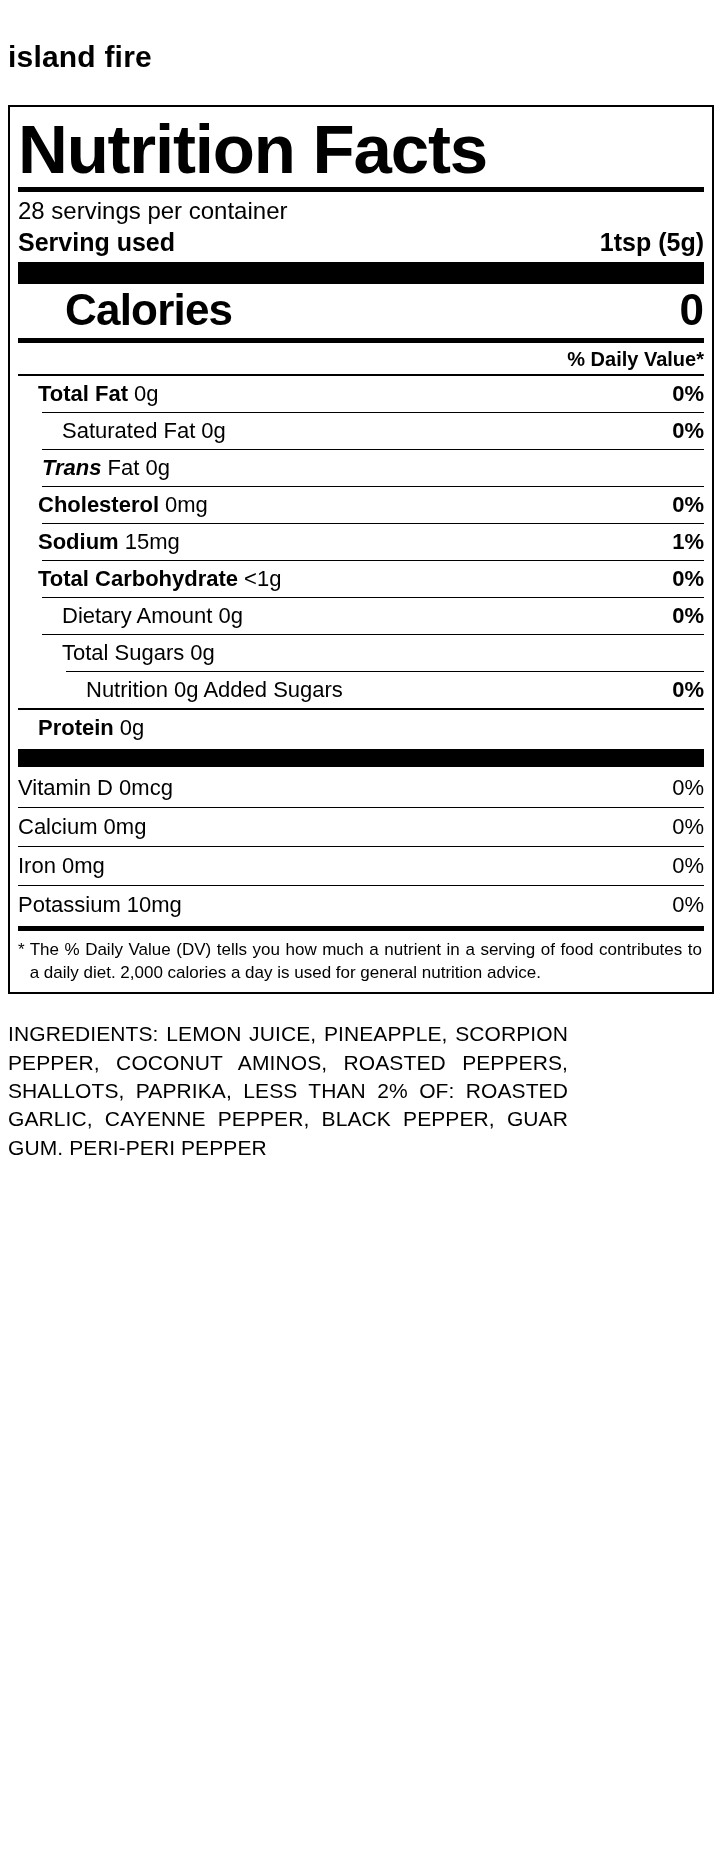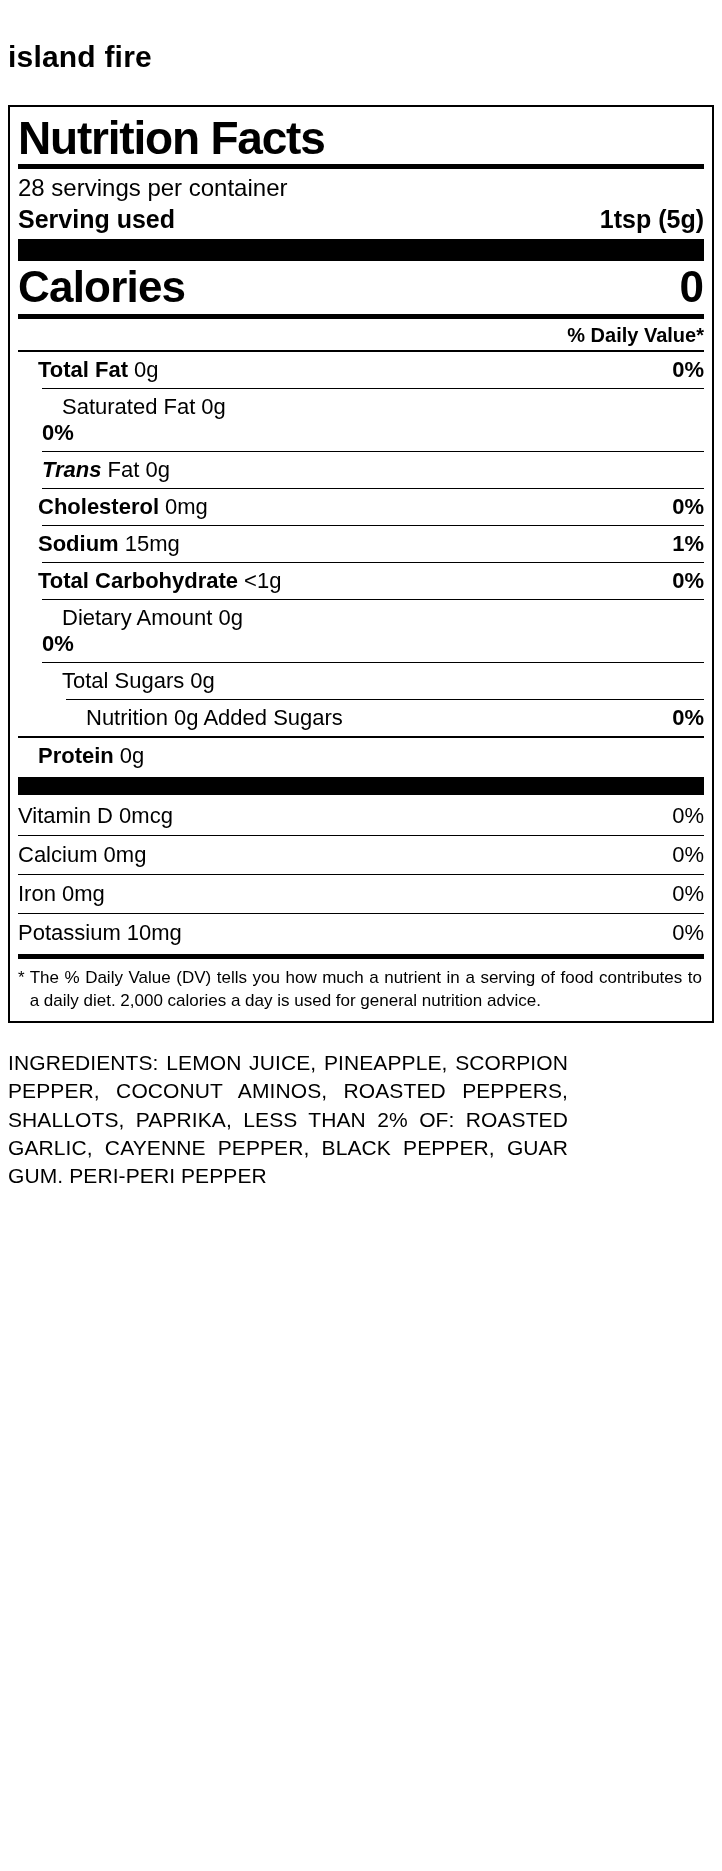--- a/index.html
+++ b/index.html
@@ -30,21 +30,21 @@
   
   .panel {
     border: 2px solid #000;
     box-sizing: border-box;
     width: 706px;
     margin: 0 8px;
     padding: 4px 8px 6px 8px;
     background: #fff;
   }
   .nf-title {
-    font-size: 46px;
+    font-size: 69px;
     font-weight: bold;
     line-height: 1.02;
     letter-spacing: -1.2px;
     text-align: left;
     margin: 4px 0 2px 0;
   }
   .rule-med {
     border-bottom: 5px solid #000;
     margin: 2px 0;
   }
@@ -91,20 +91,21 @@
     display: flex;
     justify-content: space-between;
     align-items: flex-end;
     padding: 0 0 2px 0;
   }
   .cal-label {
     font-size: 44px;
     font-weight: bold;
     letter-spacing: -0.8px;
     line-height: 1.05;
+    margin-left: 47px;
   }
   .cal-value {
     font-size: 44px;
     font-weight: bold;
     line-height: 1.05;
   }
   .dv-head {
     font-size: 20px;
     font-weight: bold;
     text-align: right;
@@ -116,21 +117,21 @@
     justify-content: space-between;
     align-items: baseline;
     font-size: 22px;
     padding: 5px 0 5px 0;
   }
   .nutrient .label { display: flex; gap: 6px; align-items: baseline; }
   .nutrient .name { font-weight: bold; margin-left: 20px; }
   .nutrient .val  { font-weight: normal; }
   .nutrient .dv   { font-weight: bold; }
 
-  .indent1 { padding-left: 24px; flex-direction: column; }
+  .indent1 { padding-left: 24px; }
   .indent2 { padding-left: 48px; }
   .indent-rule1 { margin-left: 24px; }
   .indent-rule2 { margin-left: 48px; }
 
   .light .name { font-weight: normal; }
   .italic-name { font-style: italic; font-weight: bold; }
 
   .vit-row {
     display: flex;
     justify-content: space-between;

